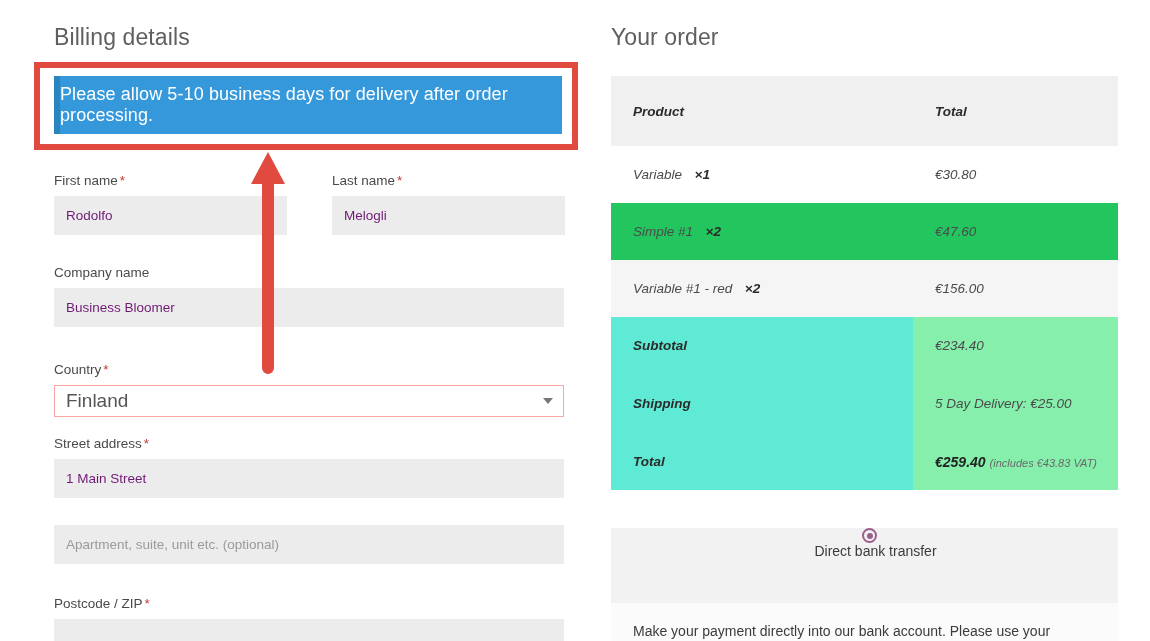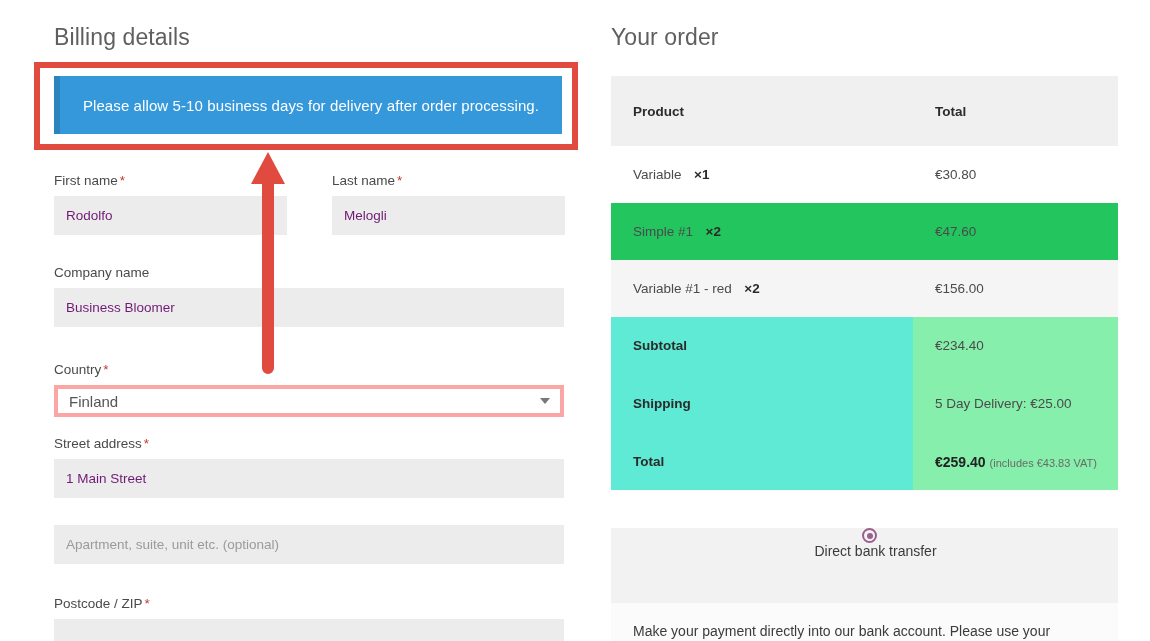--- a/index.html
+++ b/index.html
@@ -47,21 +47,21 @@
     width: 508px;
     height: 58px;
     background: #3498db;
     border-left: 6px solid #2a84bd;
     display: flex;
     align-items: center;
     justify-content: center;
   }
   #notice-text {
     color: #ffffff;
-    font-size: 15px;
+    font-size: 18px;
     font-weight: 400;
     letter-spacing: .1px;
   }
 
   
   #annot-box {
     position: absolute;
     left: 34px;
     top: 62px;
     width: 544px;
@@ -108,22 +108,22 @@
     padding: 8px 12px;
     font-family: "Liberation Sans", sans-serif;
     border-radius: 0;
   }
   .text-input::placeholder { color: #9a9a9a; }
 
   .select-input {
     width: 100%;
     height: 32px;
     background: #ffffff;
-    border: 4px solid #fca5a5;
-    font-size: 15px;
+    border: 1px solid #fca5a5;
+    font-size: 19px;
     color: #555555;
     padding: 0 11px;
     font-family: "Liberation Sans", sans-serif;
     display: flex;
     align-items: center;
     position: relative;
   }
   .select-caret {
     position: absolute;
     right: 10px;
@@ -150,20 +150,21 @@
     left: 611px;
     top: 0;
     width: 507px;
   }
 
   #order-table {
     position: absolute;
     left: 611px;
     top: 76px;
     width: 507px;
+    font-style: italic;
   }
 
   .otable { width: 100%; border-collapse: collapse; table-layout: fixed; }
   .otable col.c1 { width: 302px; }
   .otable col.c2 { width: 205px; }
 
   .otable th, .otable td {
     text-align: left;
     vertical-align: middle;
     padding: 0 0 0 22px;

